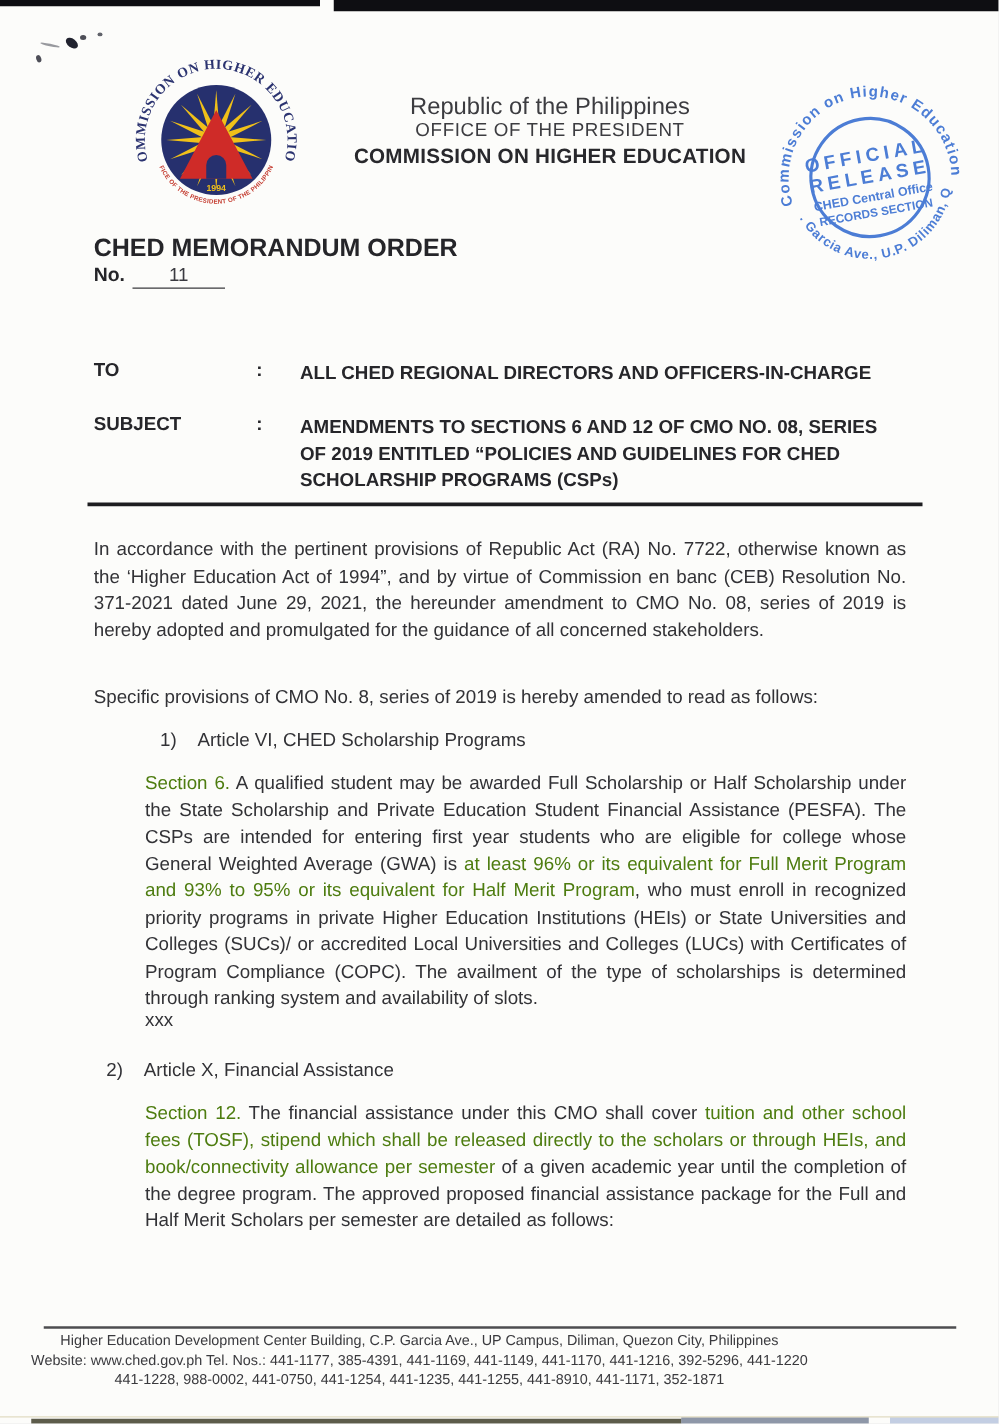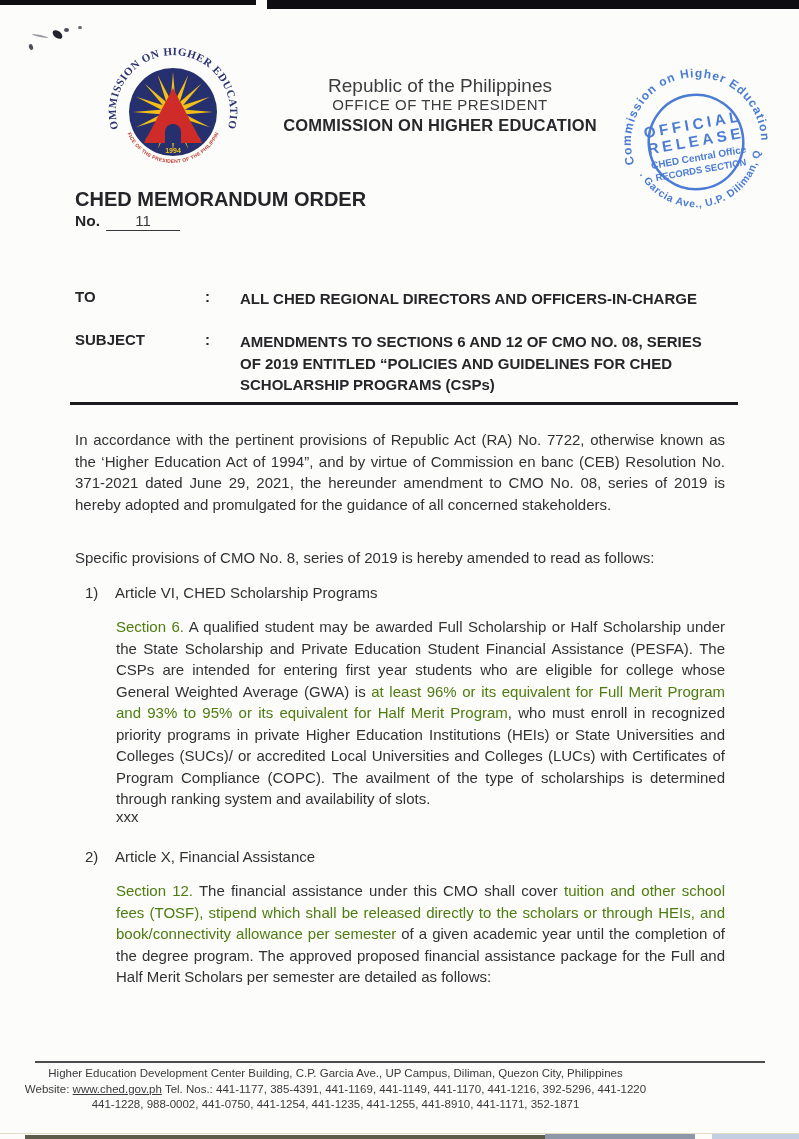--- a/index.html
+++ b/index.html
@@ -40,21 +40,21 @@
   .addr-label{width:130px;font-size:15px;font-weight:bold;color:#26262a;}
   .addr-colon{width:35px;font-size:15px;font-weight:bold;color:#26262a;}
   .addr-value{width:500px;font-size:15px;font-weight:bold;color:#26262a;line-height:21.5px;}
   .addr-value div{white-space:nowrap;}
 
   .rule{position:absolute;left:70px;top:402px;width:668px;height:3px;background:#1d1d20;}
 
   
   .para{position:absolute;font-size:15px;line-height:21.5px;text-align:justify;color:#323236;}
   .seg-b{font-weight:normal;color:#4d7c0f;}
-  .seg-u{text-decoration:underline;}
+  .seg-u{}
   .item-row{position:absolute;left:85px;font-size:15px;color:#323236;}
   .item-row .num{display:inline-block;width:30px;}
 
   
   .footer-divider{position:absolute;left:35px;top:1061px;width:730px;height:2px;background:#4d4d50;}
   .footer{position:absolute;left:0;top:1066px;width:671px;text-align:center;font-size:11.5px;line-height:15.5px;color:#3a3a3e;}
 </style>
 </head>
 <body>
 
@@ -147,21 +147,21 @@
         <div>OF 2019 ENTITLED “POLICIES AND GUIDELINES FOR CHED</div>
         <div>SCHOLARSHIP PROGRAMS (CSPs)</div>
       </div>
   </div>
 
   <div class="rule"></div>
 
   <div class="para" style="left:75px;top:429px;width:650px;">In accordance with the pertinent provisions of Republic Act (RA) No. 7722, otherwise known as the ‘Higher Education Act of 1994”, and by virtue of Commission en banc (CEB) Resolution No. 371-2021 dated June 29, 2021, the hereunder amendment to CMO No. 08, series of 2019 is hereby adopted and promulgated for the guidance of all concerned stakeholders.</div>
   <div class="para" style="left:75px;top:547px;width:660px;text-align:left;">Specific provisions of CMO No. 8, series of 2019 is hereby amended to read as follows:</div>
 
-  <div class="item-row" style="top:584px;"><span class="num">1)</span><span>Article VI, CHED Scholarship Programs</span></div>
+  <div class="item-row" style="top:584px;margin-left:43px;"><span class="num">1)</span><span>Article VI, CHED Scholarship Programs</span></div>
 
   <div class="para" style="left:116px;top:616px;width:609px;"><span class="seg-b">Section 6.</span><span> A qualified student may be awarded Full Scholarship or Half Scholarship under the State Scholarship and Private Education Student Financial Assistance (PESFA). The CSPs are intended for entering first year students who are eligible for college whose General Weighted Average (GWA) is </span><span class="seg-b">at least 96% or its equivalent for Full Merit Program and 93% to 95% or its equivalent for Half Merit Program</span><span>, who must enroll in recognized priority programs in private Higher Education Institutions (HEIs) or State Universities and Colleges (SUCs)/ or accredited Local Universities and Colleges (LUCs) with Certificates of Program Compliance (COPC).  The availment of the type of scholarships is determined through ranking system and availability of slots.</span></div>
 
   <div class="para" style="left:116px;top:806px;width:100px;text-align:left;">xxx</div>
 
   <div class="item-row" style="top:848px;"><span class="num">2)</span><span>Article X, Financial Assistance</span></div>
 
   <div class="para" style="left:116px;top:880px;width:609px;"><span class="seg-b">Section 12.</span><span> The financial assistance under this CMO shall cover </span><span class="seg-b">tuition and other school fees (TOSF), stipend which shall be released directly to the scholars or through HEIs, and book/connectivity allowance per semester</span><span> of a given academic year until the completion of the degree program. The approved proposed financial assistance package for the Full and Half Merit Scholars per semester are detailed as follows:</span></div>
 
   <div class="footer-divider"></div>

